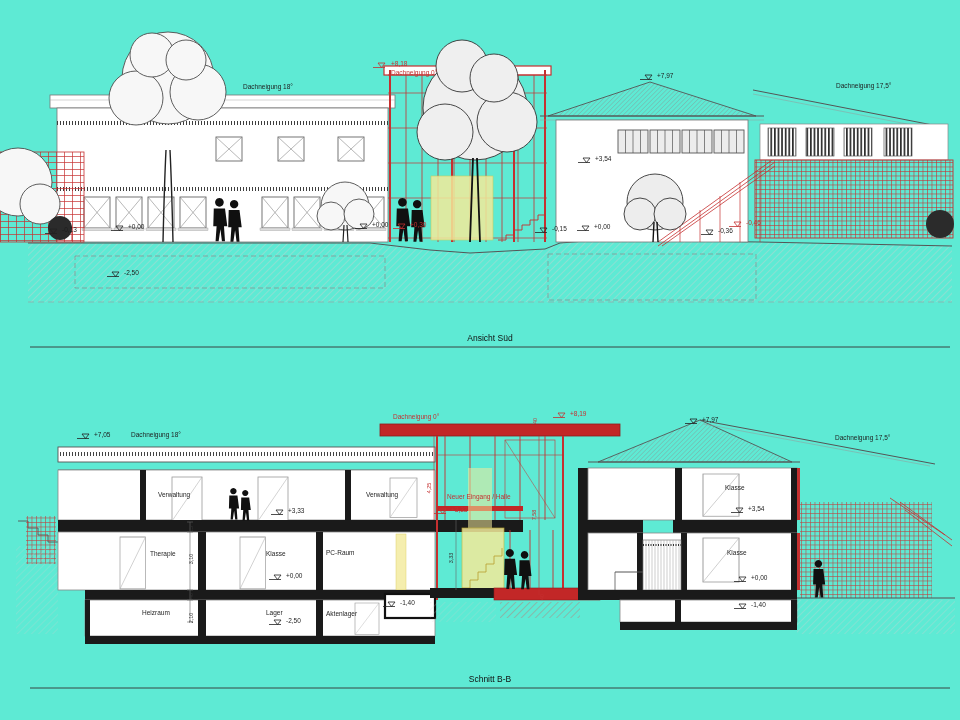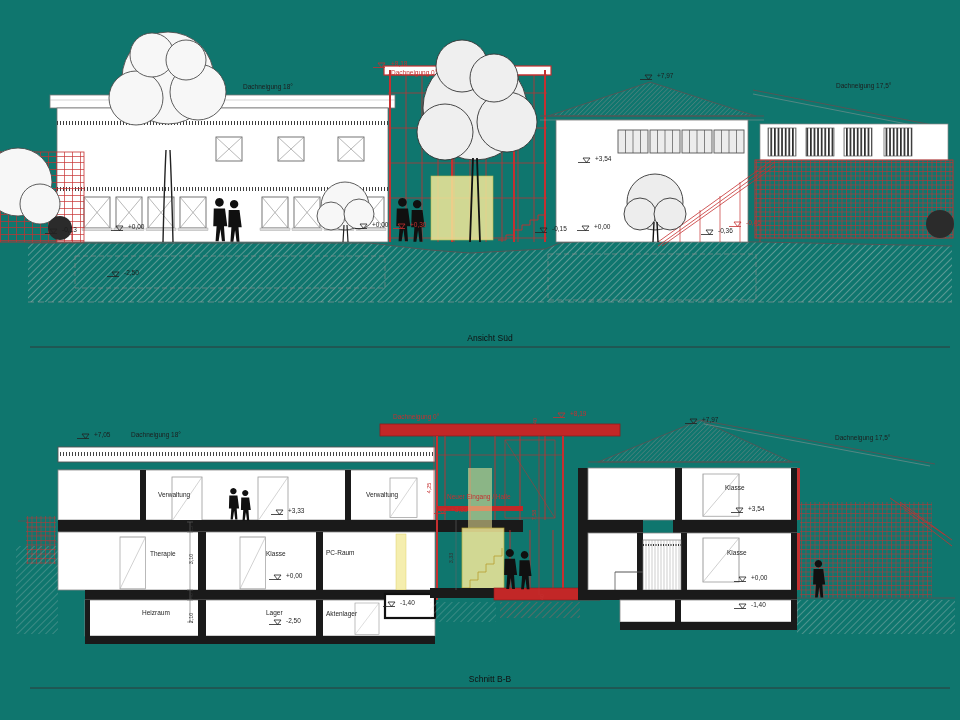--- a/index.html
+++ b/index.html
@@ -1,16 +1,16 @@
 <!DOCTYPE html>
 <html><head>
 <meta charset="utf-8">
 <style>
   html,body{margin:0;padding:0;background:#ffffff;}
-  .sheet{position:relative;width:960px;height:720px;background:#0f766e;overflow:hidden;
+  .sheet{position:relative;width:960px;height:720px;background:#5eead4;overflow:hidden;
          font-family:"Liberation Sans", sans-serif;}
   svg{display:block;}
   .lbl{font:6.5px "Liberation Sans", sans-serif;fill:#1d1d1d;}
   .lblr{font:6.5px "Liberation Sans", sans-serif;fill:#c53030;}
   .dim{font:5.5px "Liberation Sans", sans-serif;fill:#333;text-anchor:middle;}
   .dimr{font:5.5px "Liberation Sans", sans-serif;fill:#c53030;text-anchor:middle;}
   .cap{font:8.5px "Liberation Sans", sans-serif;fill:#111;text-anchor:middle;}
 </style>
 </head>
 <body>

